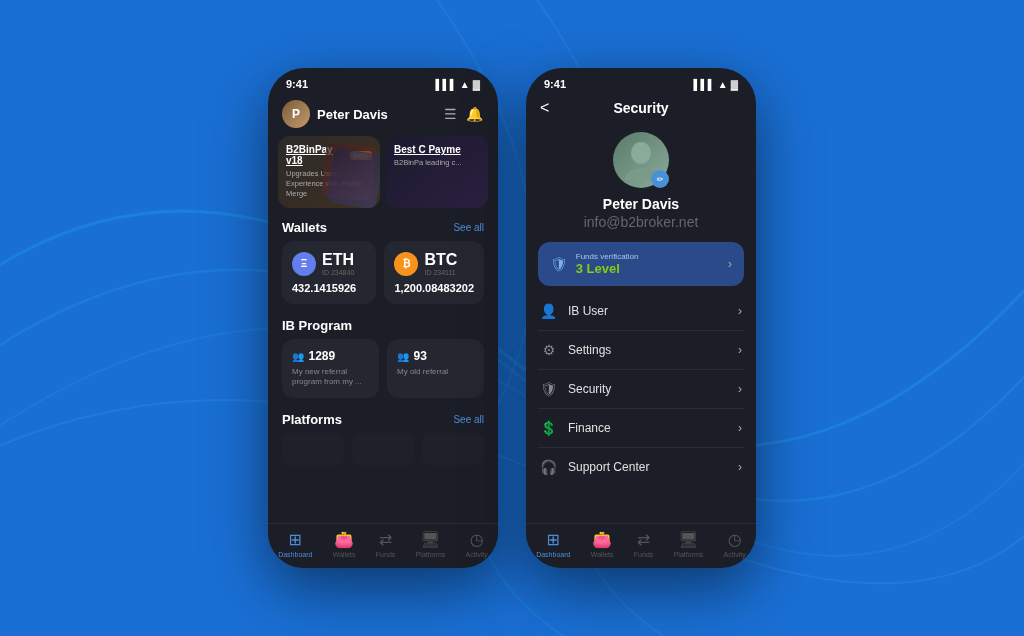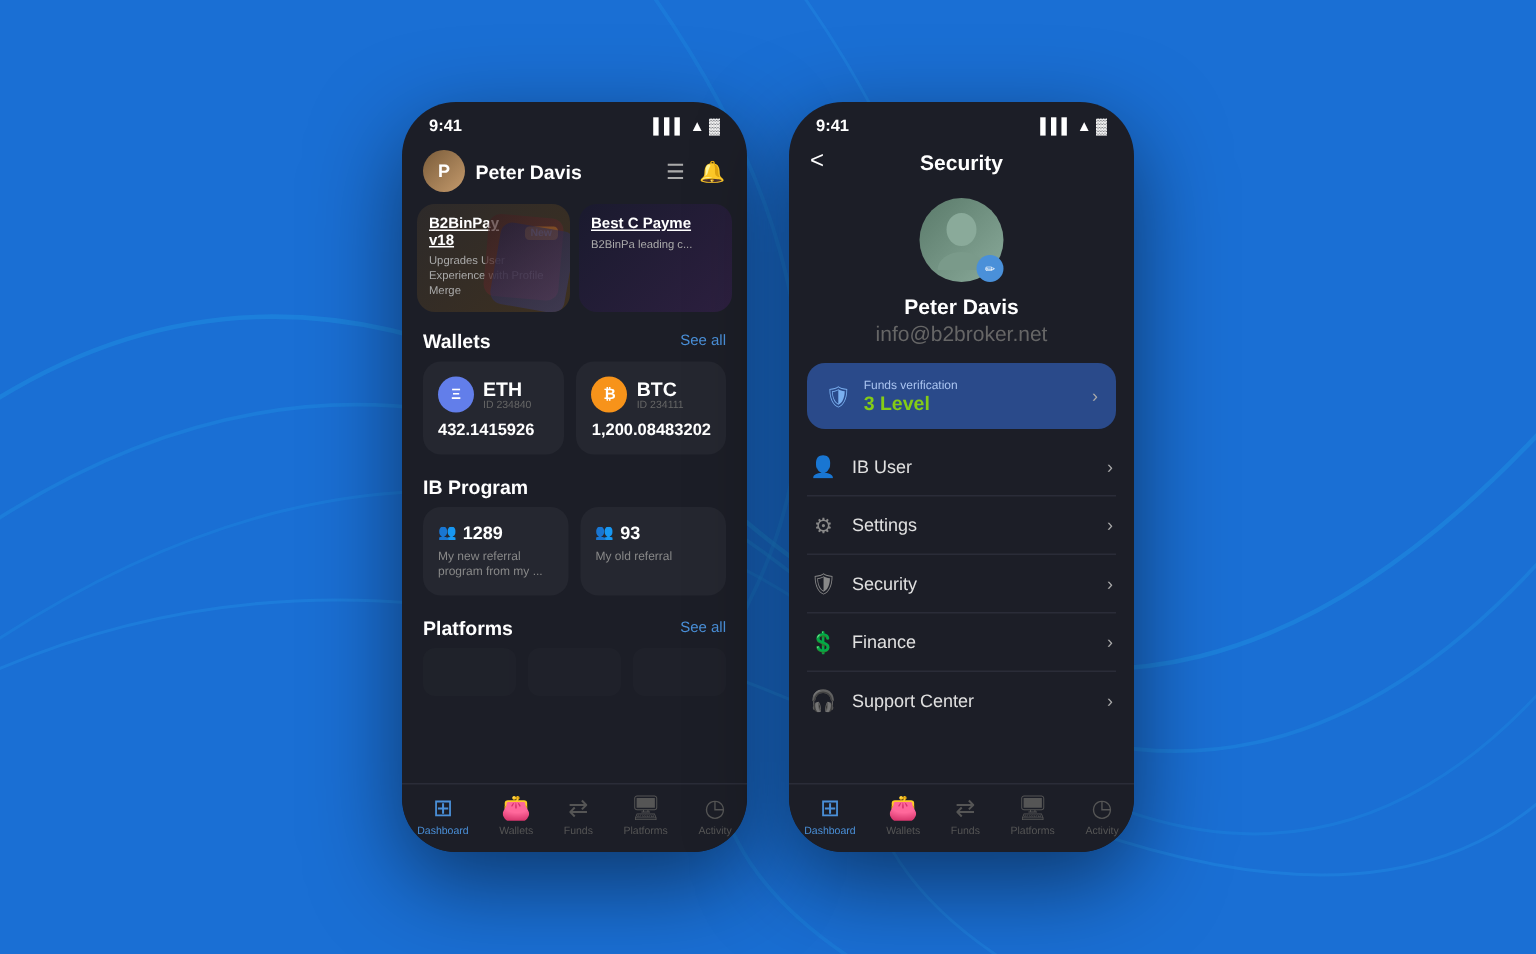--- a/index.html
+++ b/index.html
@@ -195,21 +195,21 @@
       justify-content: center;
       font-size: 10px;
       font-weight: bold;
       color: #fff;
     }
 
     .coin-icon.eth { background: #627eea; }
     .coin-icon.btc { background: #f7931a; }
 
     .coin-info {}
-    .coin-name { font-size: 13px; font-weight: 700; color: #fff; }
+    .coin-name { font-size: 16px; font-weight: 700; color: #fff; }
     .coin-id { font-size: 7px; color: #666; }
 
     .wallet-amount {
       font-size: 11px;
       font-weight: 600;
       color: #fff;
     }
 
     
     .ib-row {

